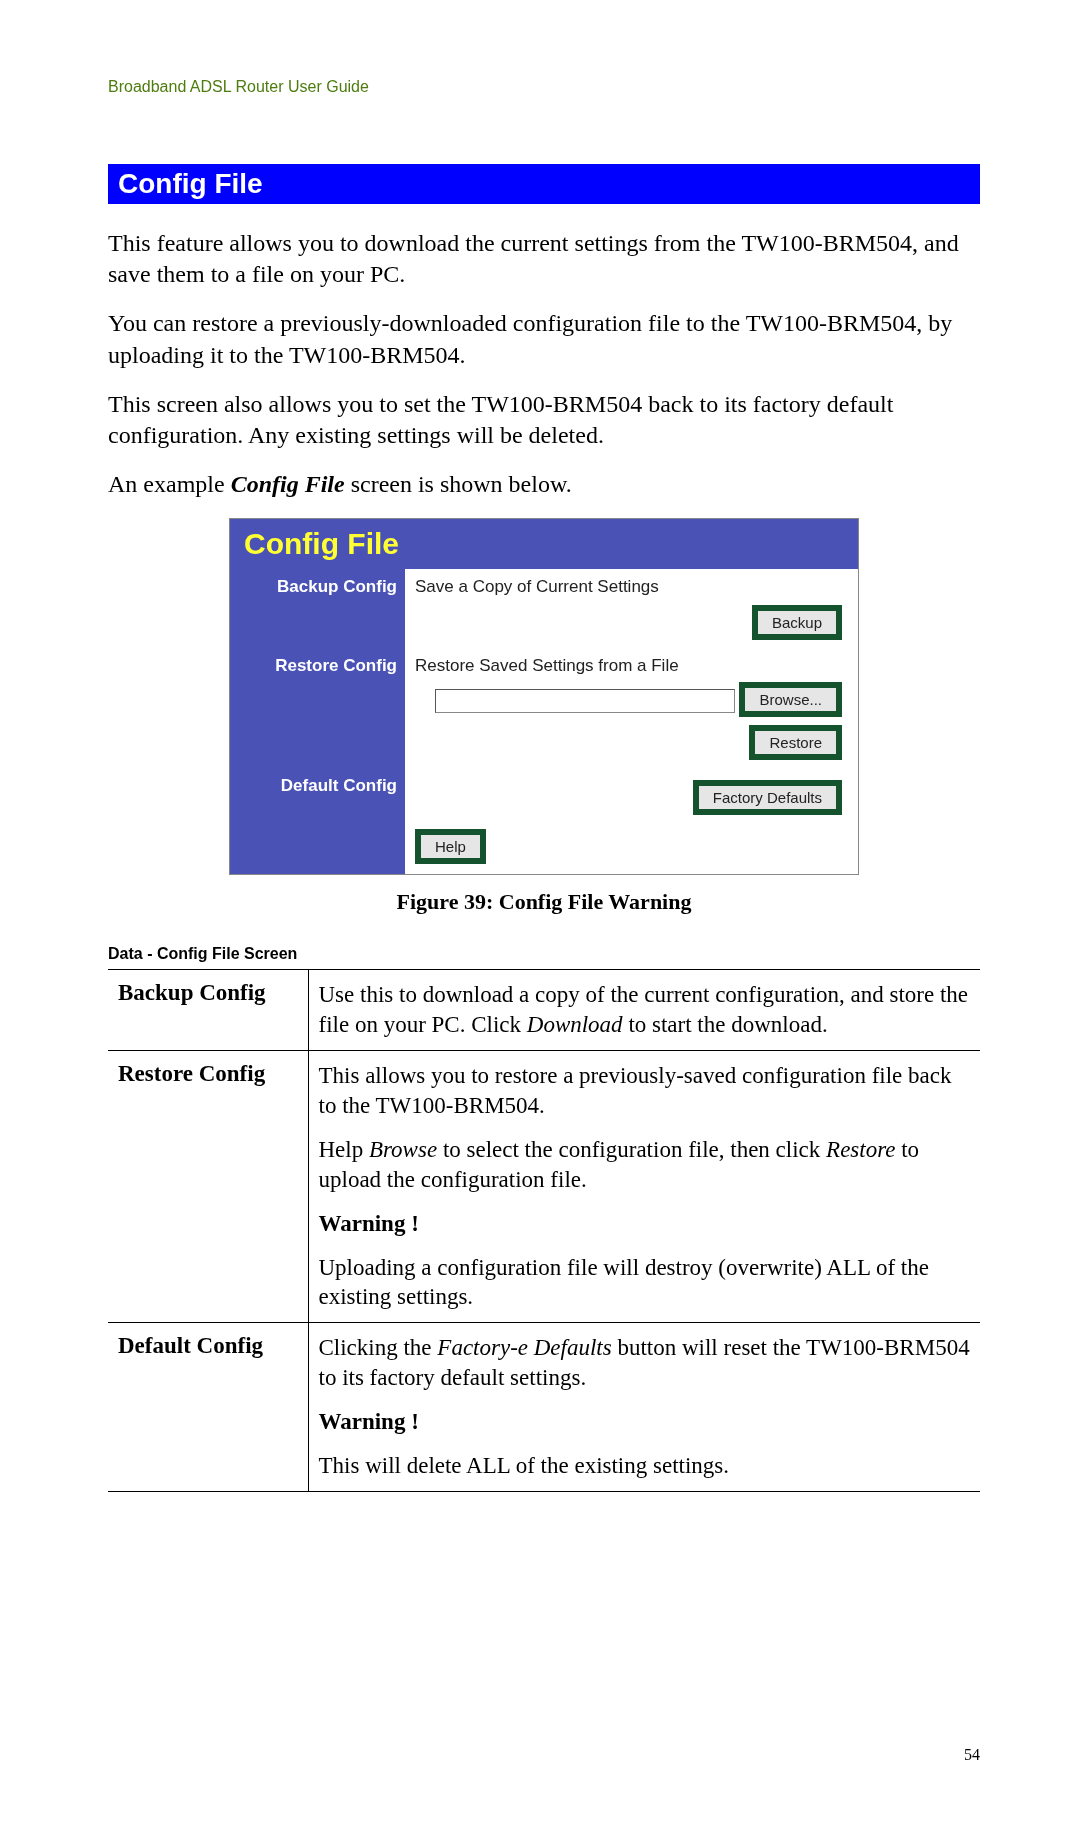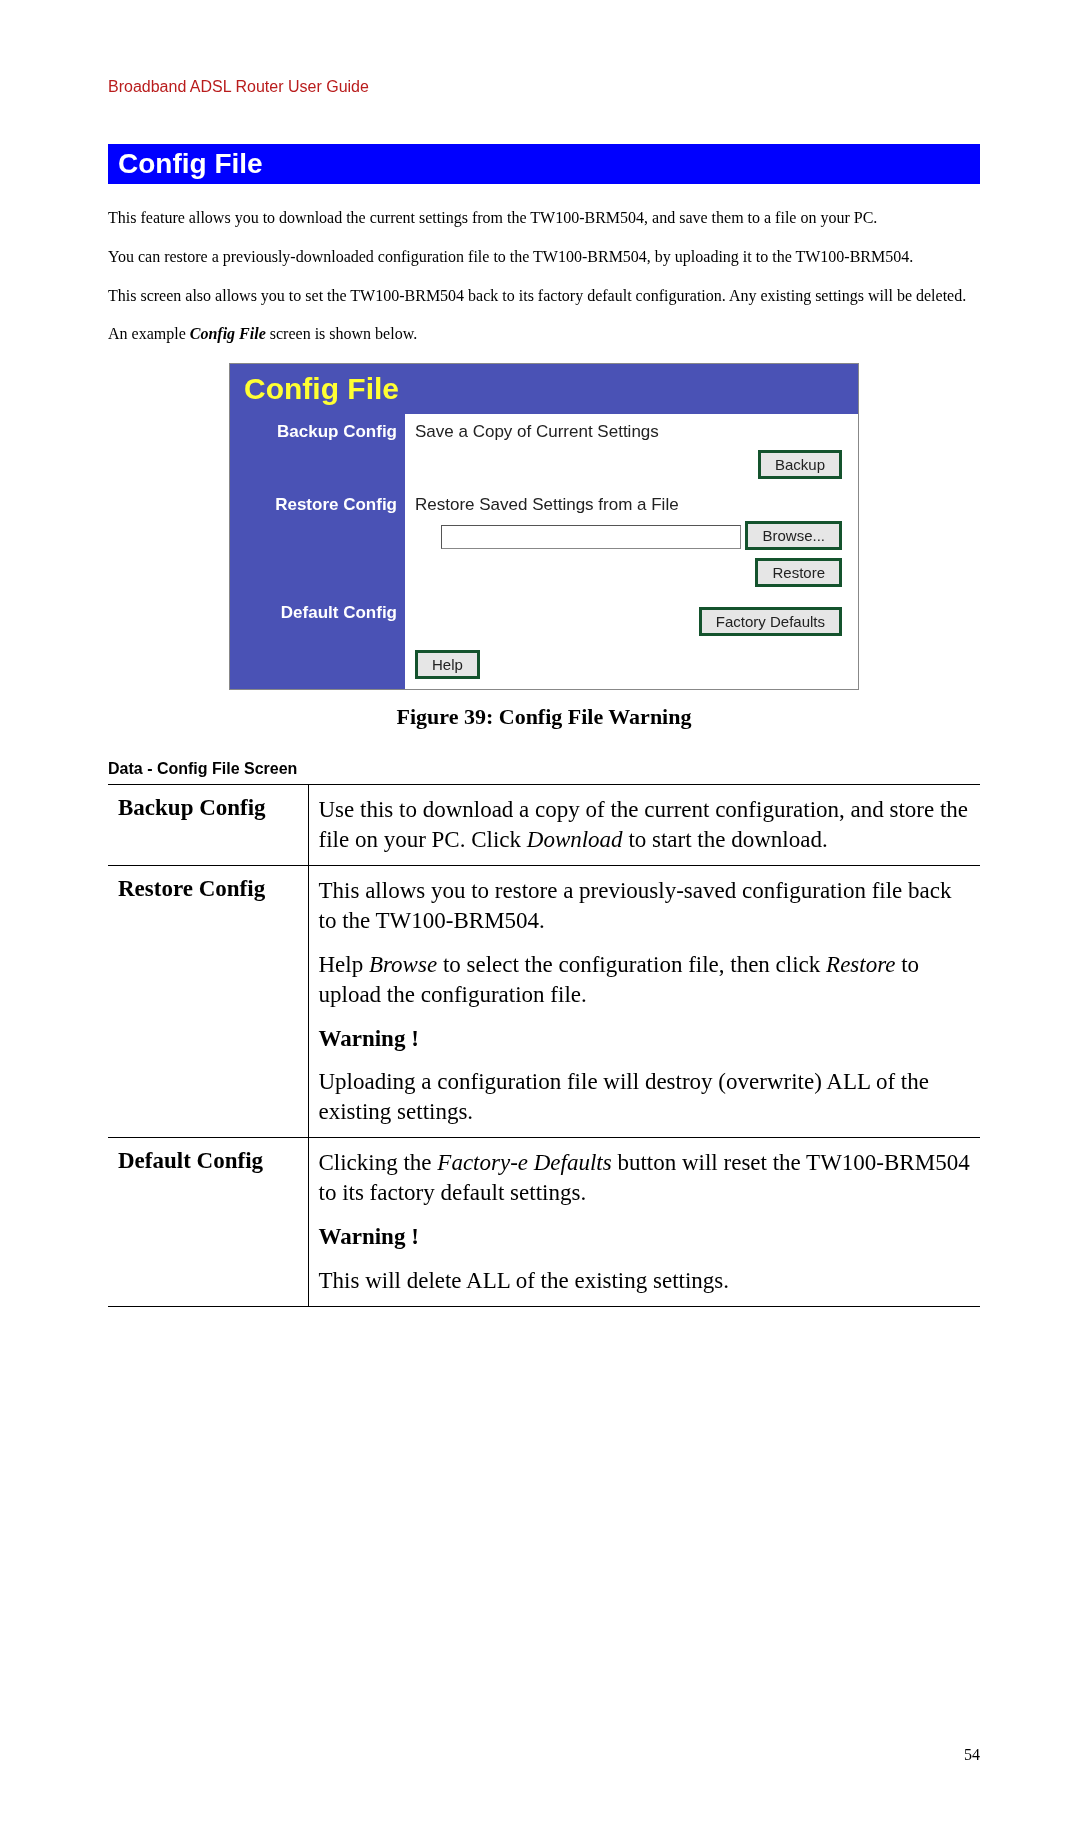--- a/index.html
+++ b/index.html
@@ -11,34 +11,34 @@
     width: 1080px;
     height: 1822px;
     position: relative;
   }
   .page {
     padding: 78px 100px 0 108px;
   }
   .header-small {
     font-family: Arial, Helvetica, sans-serif;
     font-size: 16px;
-    color: #b91c1c;
-    margin-bottom: 48px;
+    color: #4d7c0f;
+    margin-bottom: 68px;
   }
   .section-bar {
     background: #0000ff;
     color: #fff;
     font-family: Arial, Helvetica, sans-serif;
     font-weight: bold;
     font-size: 28px;
     padding: 4px 10px;
     margin-bottom: 24px;
   }
   .para {
-    font-size: 16px;
+    font-size: 24px;
     line-height: 1.3;
     margin: 0 0 18px 0;
   }
   .para .italic { font-style: italic; font-weight: bold; }
   .screenshot-wrap {
     display: flex;
     justify-content: center;
     margin: 18px 0 12px 0;
   }
   .screenshot {
@@ -77,21 +77,21 @@
     font-size: 17px;
     color: #222;
   }
   .sh-right .btn-row {
     text-align: right;
     margin-top: 8px;
   }
   .sh-btn {
     display: inline-block;
     background: #e6e6e6;
-    border: 3px solid #14532d;
+    border: 6px solid #14532d;
     font-size: 15px;
     padding: 3px 14px;
     font-family: Arial, Helvetica, sans-serif;
     color: #222;
   }
   .sh-input {
     display: inline-block;
     border: 1px solid #888;
     border-top-color: #555;
     border-left-color: #555;

